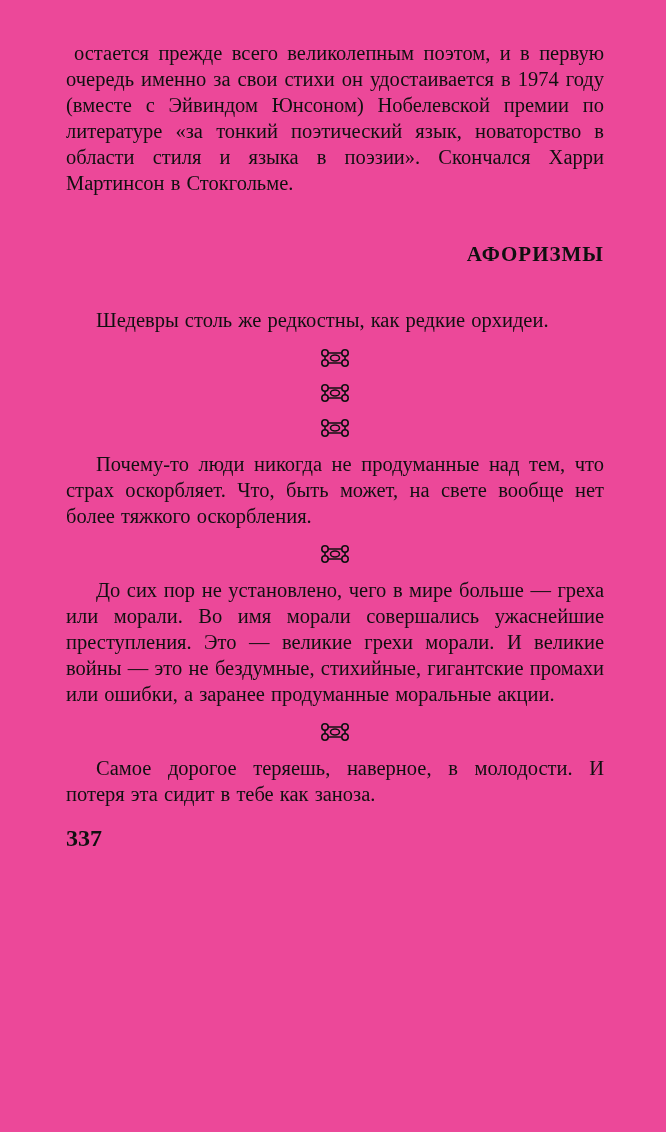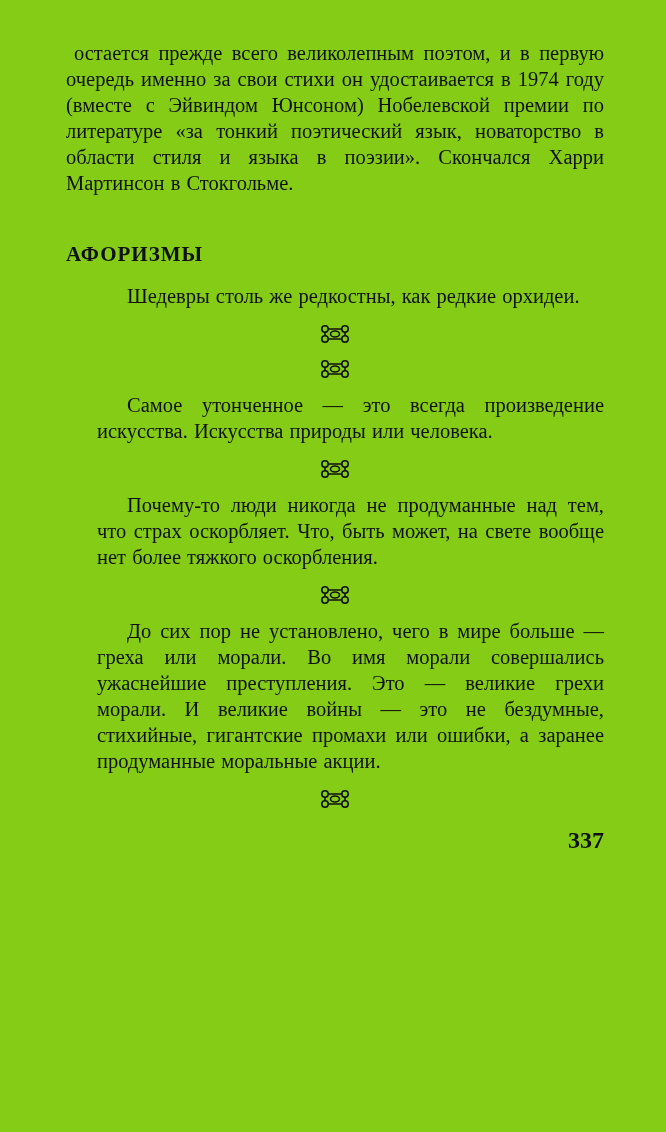--- a/index.html
+++ b/index.html
@@ -5,60 +5,59 @@
   html, body {
     margin: 0;
     padding: 0;
     background: #e9e9e9;
   }
   .page {
     position: relative;
     width: 666px;
     height: 1132px;
     margin: 0 auto;
-    background: #84cc16;
+    background: #ec4899;
     color: #101010;
     font-family: "Liberation Serif", "DejaVu Serif", serif;
     box-sizing: border-box;
     padding: 40px 62px 0 66px;
     overflow: hidden;
   }
   .para {
     font-size: 20.5px;
     line-height: 26px;
     text-align: justify;
     margin: 0;
     word-spacing: 1px;
   }
   .para.intro {
     text-indent: 8px;
   }
   .para.aphorism {
     text-indent: 30px;
-    margin-left: 31px;
   }
   .heading {
     font-size: 21px;
     font-weight: bold;
-    text-align: left;
+    text-align: right;
     letter-spacing: 1px;
-    margin: 46px 0 16px 0;
+    margin: 46px 0 40px 0;
   }
   .ornament {
     text-align: center;
     margin: 13px 0;
     height: 22px;
     line-height: 22px;
   }
   .ornament svg {
     display: inline-block;
     vertical-align: middle;
   }
   .page-number {
-    text-align: right;
+    text-align: left;
     font-size: 24px;
     font-weight: bold;
     margin-top: 18px;
   }
 </style>
 </head>
 <body>
 
 <div class="page">
 
@@ -84,21 +83,20 @@
     <svg width="34" height="22" viewBox="0 0 34 22" fill="none" stroke="#101010" stroke-width="1.6">
       <circle cx="7" cy="6" r="3.2"></circle>
       <circle cx="27" cy="6" r="3.2"></circle>
       <circle cx="7" cy="16" r="3.2"></circle>
       <circle cx="27" cy="16" r="3.2"></circle>
       <path d="M10 6 H24 M10 16 H24 M7 9 V13 M27 9 V13"></path>
       <ellipse cx="17" cy="11" rx="4.5" ry="3"></ellipse>
     </svg>
   </div>
 
-  <p class="para aphorism">Самое утонченное — это всегда произведение искусства. Искусства природы или человека.</p>
 
   <div class="ornament">
     <svg width="34" height="22" viewBox="0 0 34 22" fill="none" stroke="#101010" stroke-width="1.6">
       <circle cx="7" cy="6" r="3.2"></circle>
       <circle cx="27" cy="6" r="3.2"></circle>
       <circle cx="7" cy="16" r="3.2"></circle>
       <circle cx="27" cy="16" r="3.2"></circle>
       <path d="M10 6 H24 M10 16 H24 M7 9 V13 M27 9 V13"></path>
       <ellipse cx="17" cy="11" rx="4.5" ry="3"></ellipse>
     </svg>
@@ -123,16 +121,17 @@
     <svg width="34" height="22" viewBox="0 0 34 22" fill="none" stroke="#101010" stroke-width="1.6">
       <circle cx="7" cy="6" r="3.2"></circle>
       <circle cx="27" cy="6" r="3.2"></circle>
       <circle cx="7" cy="16" r="3.2"></circle>
       <circle cx="27" cy="16" r="3.2"></circle>
       <path d="M10 6 H24 M10 16 H24 M7 9 V13 M27 9 V13"></path>
       <ellipse cx="17" cy="11" rx="4.5" ry="3"></ellipse>
     </svg>
   </div>
 
+  <p class="para aphorism">Самое дорогое теряешь, наверное, в молодости. И потеря эта сидит в тебе как заноза.</p>
 
   <div class="page-number">337</div>
 
 </div>
 
 </body></html>

